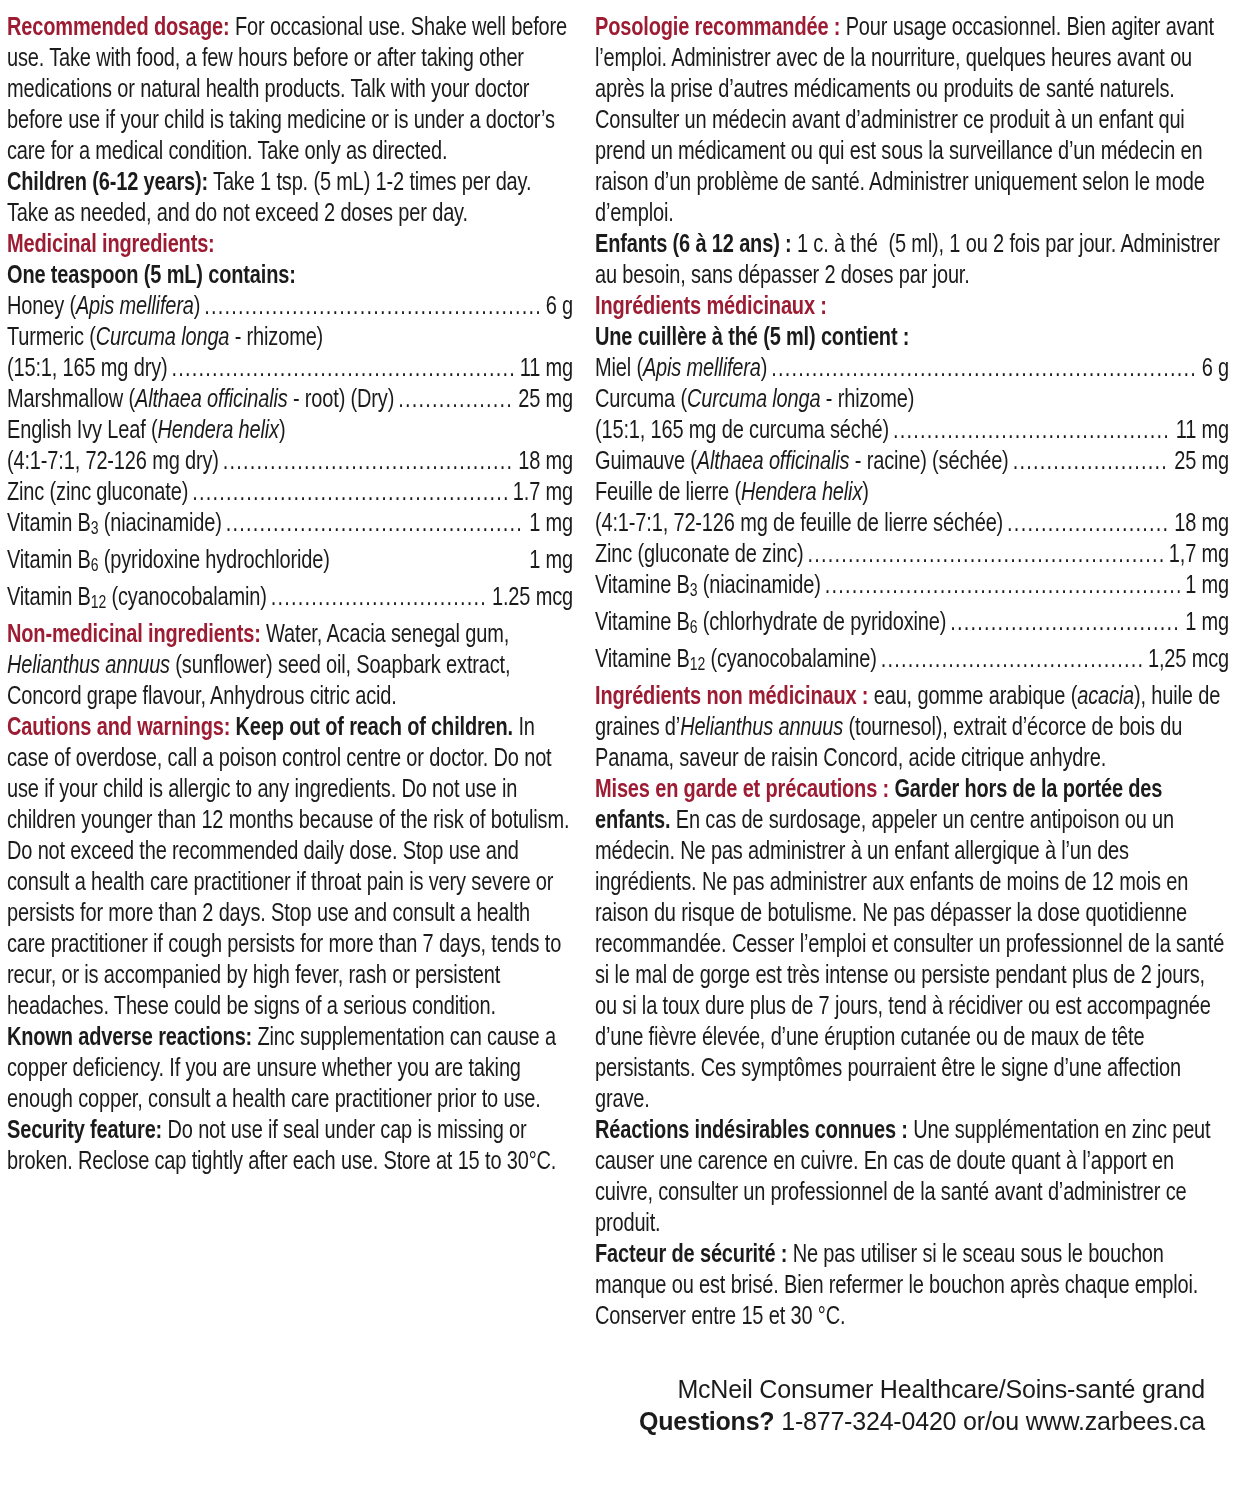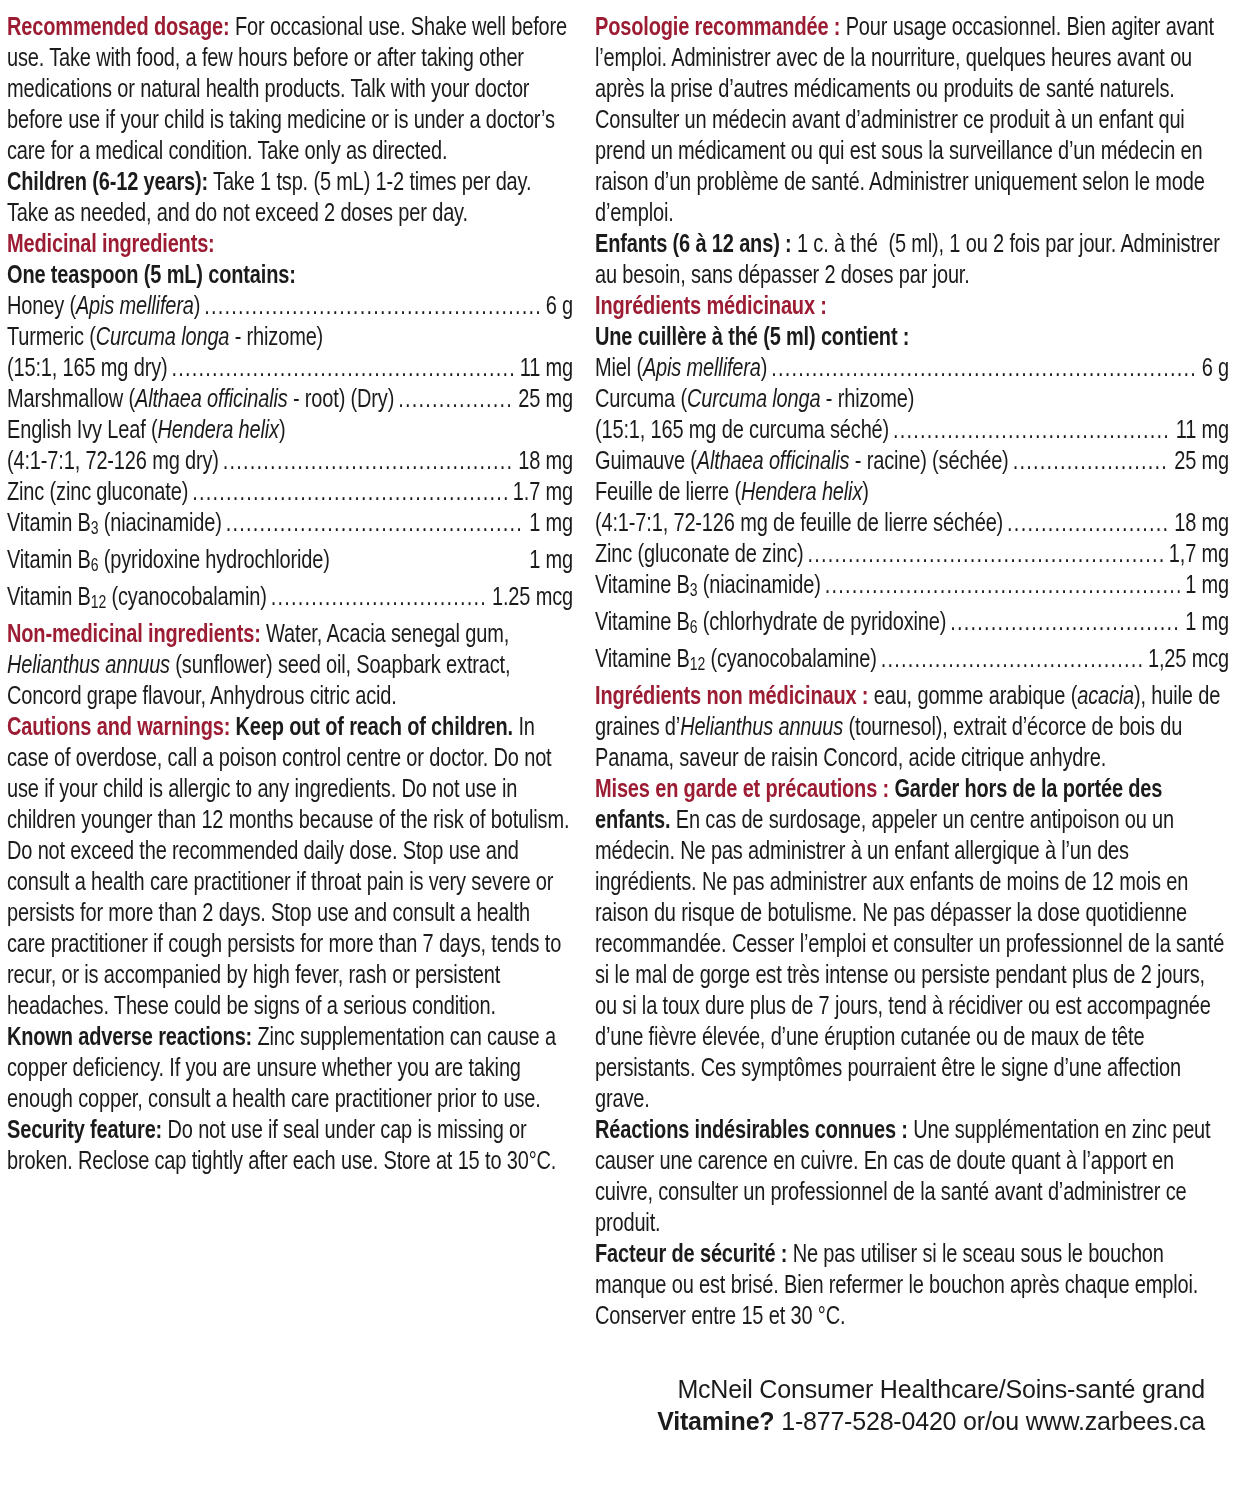--- a/index.html
+++ b/index.html
@@ -150,14 +150,14 @@
         </div>
         <div class="para"><span class="s-h">Ingrédients non médicinaux :</span><span class="s-n"> eau, gomme arabique (</span><span class="s-i">acacia</span><span class="s-n">), huile de graines d’</span><span class="s-i">Helianthus annuus</span><span class="s-n"> (tournesol), extrait d’écorce de bois du Panama, saveur de raisin Concord, acide citrique anhydre.</span></div>
         <div class="para"><span class="s-h">Mises en garde et précautions :</span><span class="s-n"> </span><span class="s-b">Garder hors de la portée des enfants.</span><span class="s-n"> En cas de surdosage, appeler un centre antipoison ou un médecin. Ne pas administrer à un enfant allergique à l’un des ingrédients. Ne pas administrer aux enfants de moins de 12 mois en raison du risque de botulisme. Ne pas dépasser la dose quotidienne recommandée. Cesser l’emploi et consulter un professionnel de la santé si le mal de gorge est très intense ou persiste pendant plus de 2 jours, ou si la toux dure plus de 7 jours, tend à récidiver ou est accompagnée d’une fièvre élevée, d’une éruption cutanée ou de maux de tête persistants. Ces symptômes pourraient être le signe d’une affection grave.</span></div>
         <div class="para"><span class="s-b">Réactions indésirables connues :</span><span class="s-n"> Une supplémentation en zinc peut causer une carence en cuivre. En cas de doute quant à l’apport en cuivre, consulter un professionnel de la santé avant d’administrer ce produit.</span></div>
         <div class="para"><span class="s-b">Facteur de sécurité :</span><span class="s-n"> Ne pas utiliser si le sceau sous le bouchon manque ou est brisé. Bien refermer le bouchon après chaque emploi. Conserver entre 15 et 30 °C.</span></div>
       </div>
   </div>
 </div>
 <div class="footer">
     <div class="fline"><span class="s-n">McNeil Consumer Healthcare/Soins-santé grand</span></div>
-    <div class="fline"><span class="s-b">Vitamine?</span><span class="s-n"> 1-877-528-0420 or/ou www.zarbees.ca</span></div>
+    <div class="fline"><span class="s-b">Questions?</span><span class="s-n"> 1-877-324-0420 or/ou www.zarbees.ca</span></div>
   </div>
 
 </body></html>

